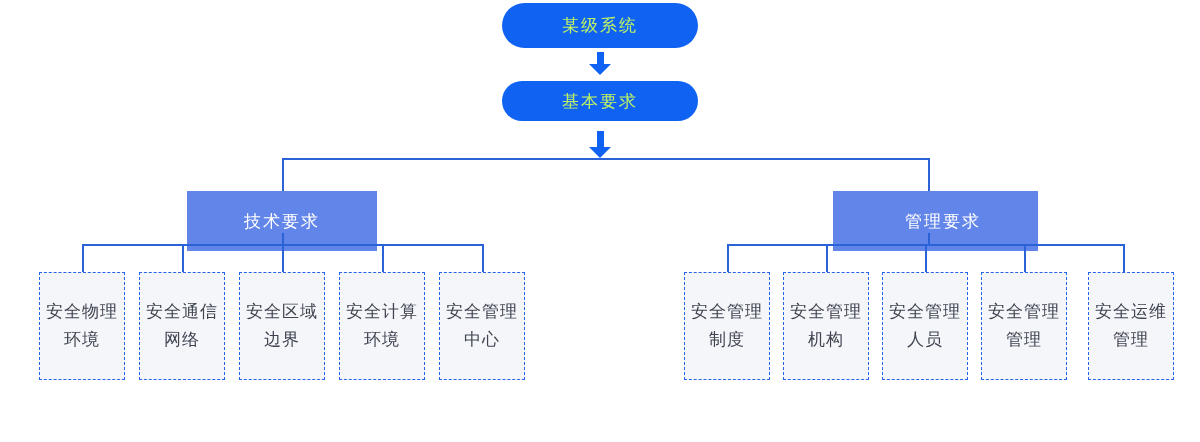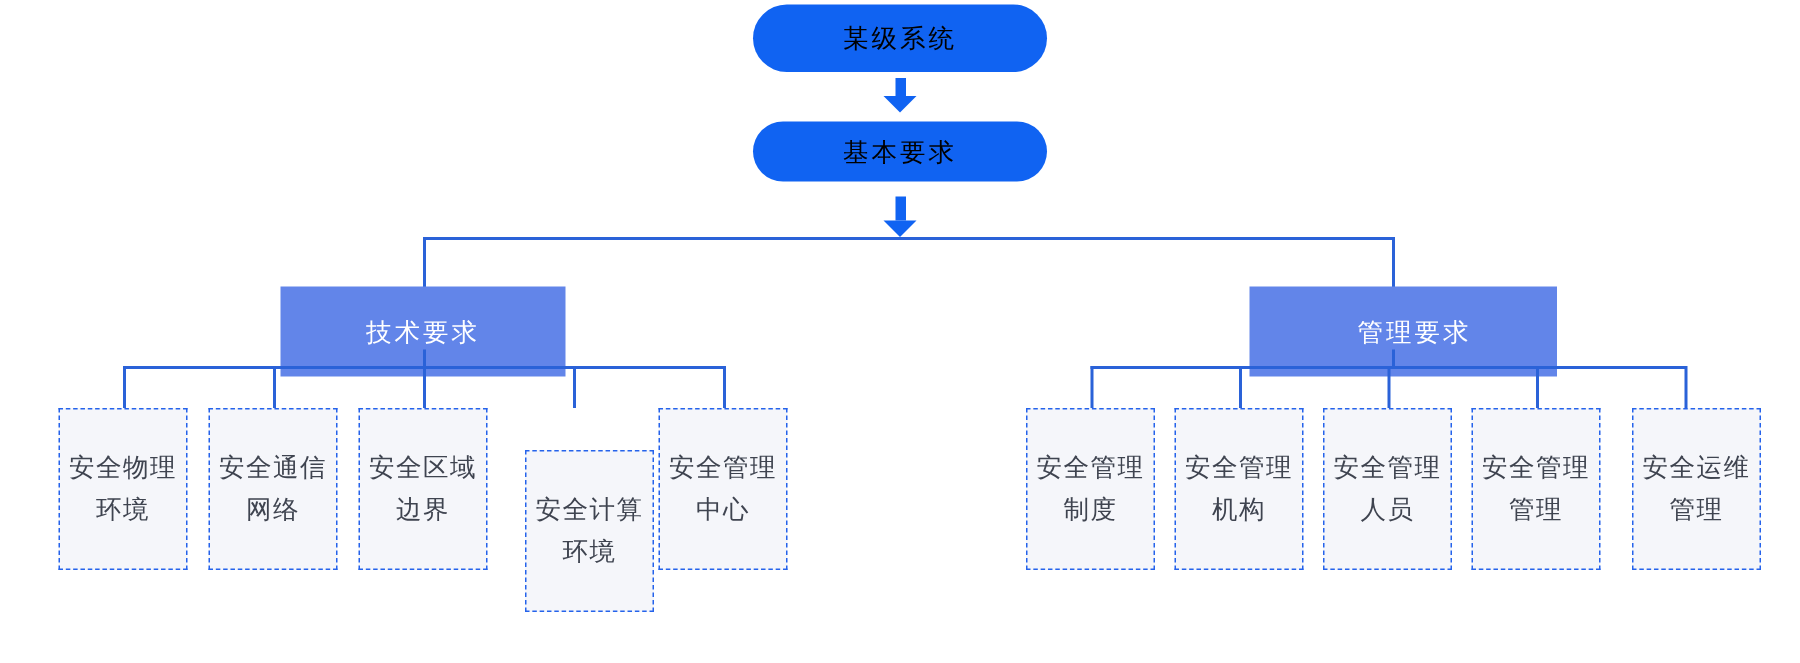--- a/index.html
+++ b/index.html
@@ -17,21 +17,21 @@
     width:1200px;
     height:442px;
     background:#ffffff;
     overflow:hidden;
   }
   .pill{
     position:absolute;
     left:502px;
     width:196px;
     background:var(--primary-blue);
-    color:#000000;
+    color:#bef264;
     border-radius:24px;
     display:flex;
     align-items:center;
     justify-content:center;
     font-size:17px;
     letter-spacing:2px;
     font-weight:500;
   }
   .pill.root{top:3px;height:45px;}
   .pill.basic{top:81px;height:40px;}
@@ -141,21 +141,21 @@
     <span>环境</span>
   </div>
   <div class="leaf" style="left:239px;">
     <span>安全区域</span>
     <span>边界</span>
   </div>
   <div class="leaf" style="left:139px;">
     <span>安全通信</span>
     <span>网络</span>
   </div>
-  <div class="leaf" style="left:350px;margin-top:28px;">
+  <div class="leaf" style="left:339px;">
     <span>安全计算</span>
     <span>环境</span>
   </div>
   <div class="leaf" style="left:439px;">
     <span>安全管理</span>
     <span>中心</span>
   </div>
 
   <div class="leaf" style="left:684px;">
     <span>安全管理</span>

